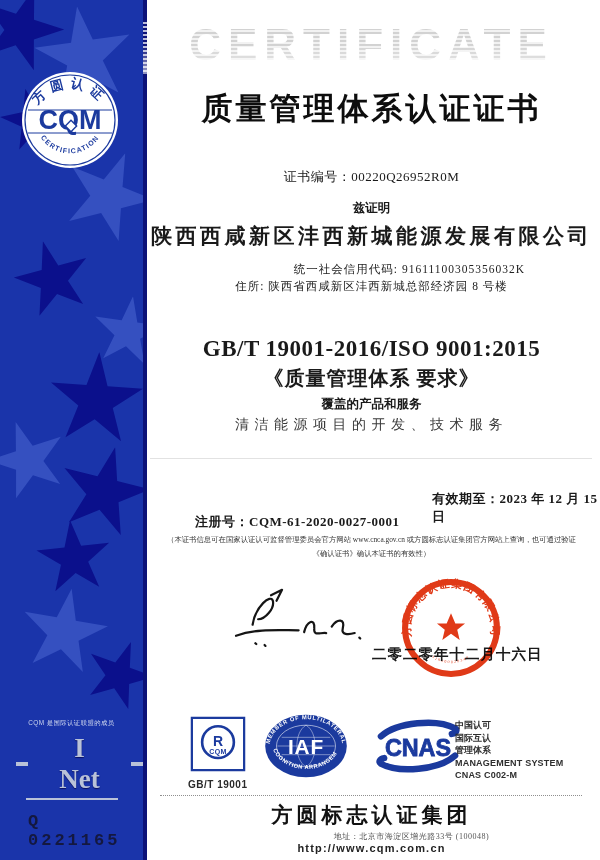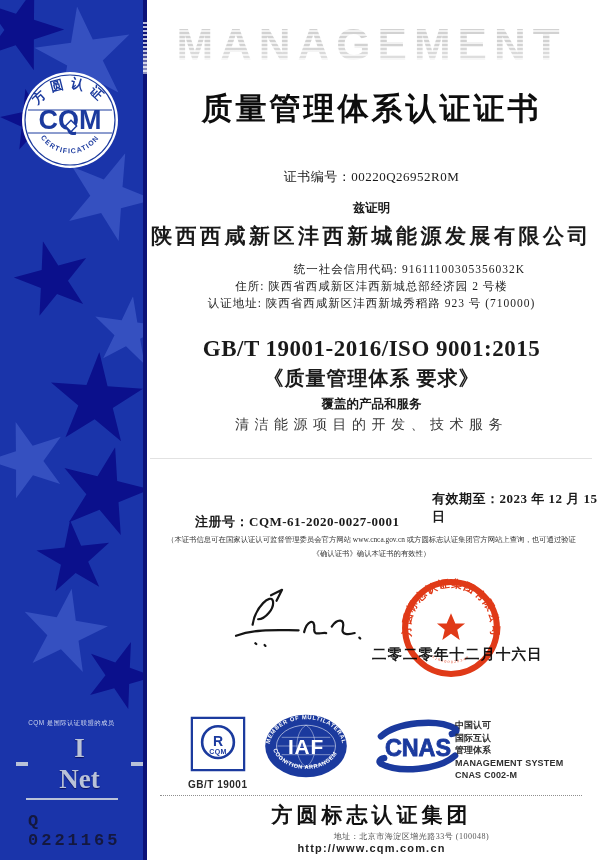--- a/index.html
+++ b/index.html
@@ -114,31 +114,30 @@
         <span class="iqnet-dash"></span>
         <span class="iqnet-name">I Net</span>
         <span class="iqnet-dash"></span>
       </div>
       <div class="iqnet-underline"></div>
     </div>
 
     <div class="band-serial">Q 0221165</div>
   </div>
 
-  <div class="cline watermark" style="position:absolute;">MANAGEMENT</div>
+  <div class="cline watermark" style="position:absolute;">CERTIFICATE</div>
 
   <div class="cline cert-title" style="position:absolute;">质量管理体系认证证书</div>
   <div class="cline cert-no" style="position:absolute;">
     <span>证书编号：</span><span>00220Q26952R0M</span>
   </div>
   <div class="cline intro" style="position:absolute;">兹证明</div>
   <div class="cline company" style="position:absolute;">陕西西咸新区沣西新城能源发展有限公司</div>
   <div class="cline infoline" style="position:absolute;top:262px;margin-left:38px;">统一社会信用代码: 91611100305356032K</div>
-  <div class="cline infoline" style="position:absolute;top:279px;">住所: 陕西省西咸新区沣西新城总部经济园 2 号楼</div>
-  <div class="cline infoline" style="position:absolute;top:296px;">认证地址: 陕西省西咸新区沣西新城秀稻路 923 号 (710000)</div>
+  <div class="cline infoline" style="position:absolute;top:279px;">住所: 陕西省西咸新区沣西新城总部经济园 8 号楼</div>
 
   <div class="cline standard" style="position:absolute;text-align:center;">GB/T 19001-2016/ISO 9001:2015</div>
   <div class="cline standard-title" style="position:absolute;">《质量管理体系 要求》</div>
   <div class="cline scope-label" style="position:absolute;">覆盖的产品和服务</div>
   <div class="cline scope" style="position:absolute;">清洁能源项目的开发、技术服务</div>
 
   <div class="divider"></div>
 
   <div class="daterow" style="left:432px;">
     <span>有效期至：</span><span>2023 年 12 月 15 日</span>

